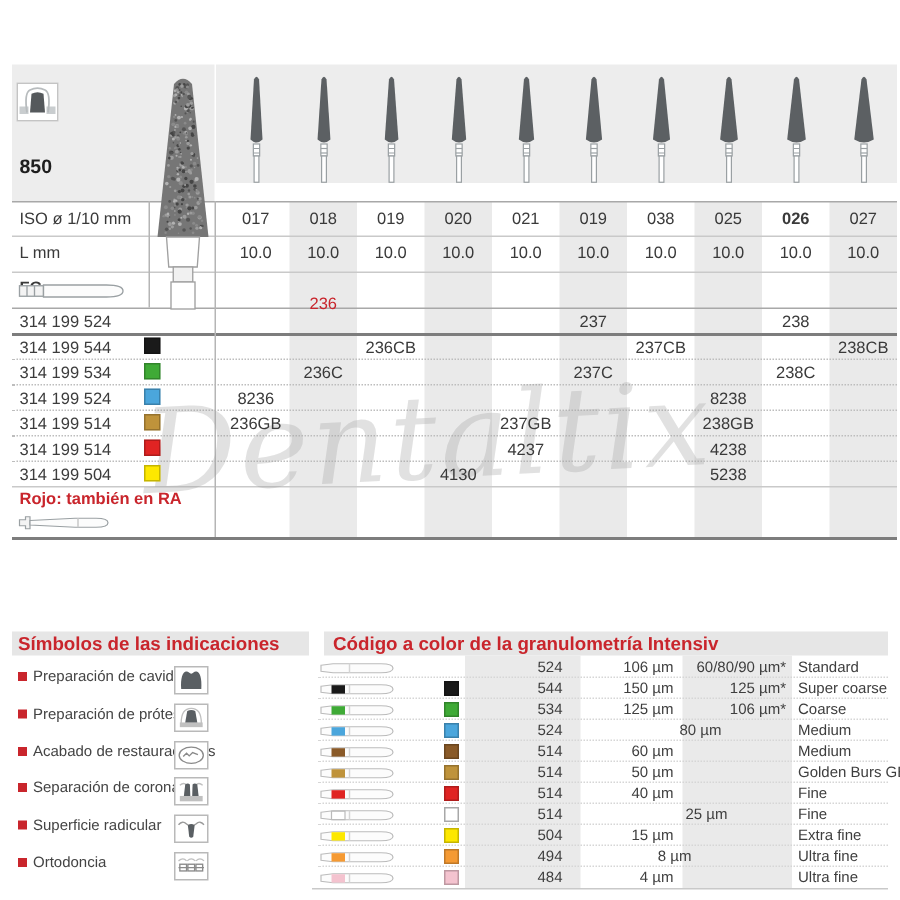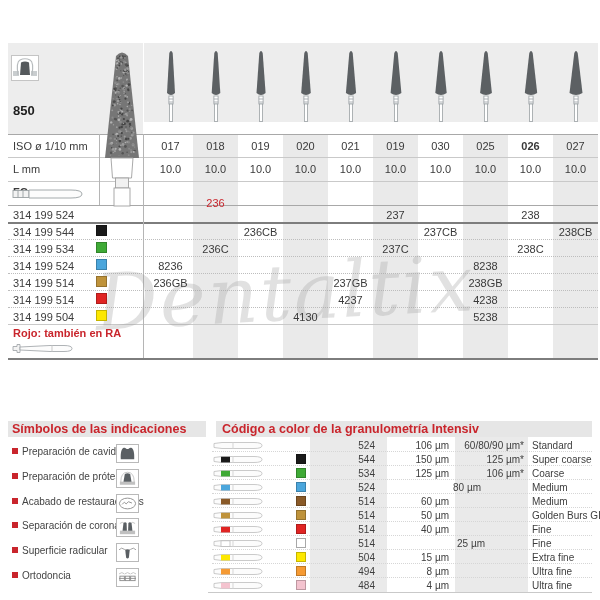--- a/index.html
+++ b/index.html
@@ -431,21 +431,21 @@
       <div class="cell" style="left:193px;top:140px;">018</div>
       <div class="cell" style="left:193px;top:163px;">10.0</div>
       <div class="cell" style="left:238px;top:140px;">019</div>
       <div class="cell" style="left:238px;top:163px;">10.0</div>
       <div class="cell" style="left:283px;top:140px;">020</div>
       <div class="cell" style="left:283px;top:163px;">10.0</div>
       <div class="cell" style="left:328px;top:140px;">021</div>
       <div class="cell" style="left:328px;top:163px;">10.0</div>
       <div class="cell" style="left:373px;top:140px;">019</div>
       <div class="cell" style="left:373px;top:163px;">10.0</div>
-      <div class="cell" style="left:418px;top:140px;">030</div>
+      <div class="cell" style="left:418px;top:140px;">038</div>
       <div class="cell" style="left:418px;top:163px;">10.0</div>
       <div class="cell" style="left:463px;top:140px;">025</div>
       <div class="cell" style="left:463px;top:163px;">10.0</div>
       <div class="cell" style="left:508px;top:140px;font-weight:bold;">026</div>
       <div class="cell" style="left:508px;top:163px;">10.0</div>
       <div class="cell" style="left:553px;top:140px;">027</div>
       <div class="cell" style="left:553px;top:163px;">10.0</div>
     </div>
   <div id="productRows">
       <div class="code" style="left:13px;top:208.5px;">314 199 524</div>
@@ -666,21 +666,21 @@
       <div class="gline" style="left:212px;top:563px;width:380px;"></div>
       <div class="abs" style="left:212px;top:566px;">
         <svg width="52" height="11" viewBox="0 0 52 11">
       <path d="M2 3.5 L10 2.5 H42 Q50 2.5 50 5.5 Q50 8.5 42 8.5 H10 L2 7.5 Z" fill="#fcfcfc" stroke="#bcbcbc" stroke-width="0.8"></path>
       <rect x="9" y="2.8" width="9" height="5.6" fill="#f59a33" stroke="none" stroke-width="0.8"></rect>
           <line x1="21" y1="2.5" x2="21" y2="8.5" stroke="#d5d5d5"></line>
         </svg>
       </div>
       <div class="gsq" style="left:296px;top:566px;background:#f59a33;"></div>
       <div class="gtext gright" style="left:310px;top:566px;width:65px;">494</div>
-      <div class="gtext gright" style="left:387px;top:566px;width:62px;">8 µm</div>
+      <div class="gtext gright" style="left:387px;top:566px;width:62px;padding-left:12px;">8 µm</div>
       <div class="gtext" style="left:532px;top:566px;">Ultra fine</div>
       <div class="gline" style="left:212px;top:577px;width:380px;"></div>
       <div class="abs" style="left:212px;top:580px;">
         <svg width="52" height="11" viewBox="0 0 52 11">
       <path d="M2 3.5 L10 2.5 H42 Q50 2.5 50 5.5 Q50 8.5 42 8.5 H10 L2 7.5 Z" fill="#fcfcfc" stroke="#bcbcbc" stroke-width="0.8"></path>
       <rect x="9" y="2.8" width="9" height="5.6" fill="#f4c3cf" stroke="none" stroke-width="0.8"></rect>
           <line x1="21" y1="2.5" x2="21" y2="8.5" stroke="#d5d5d5"></line>
         </svg>
       </div>
       <div class="gsq" style="left:296px;top:580px;background:#f4c3cf;"></div>

